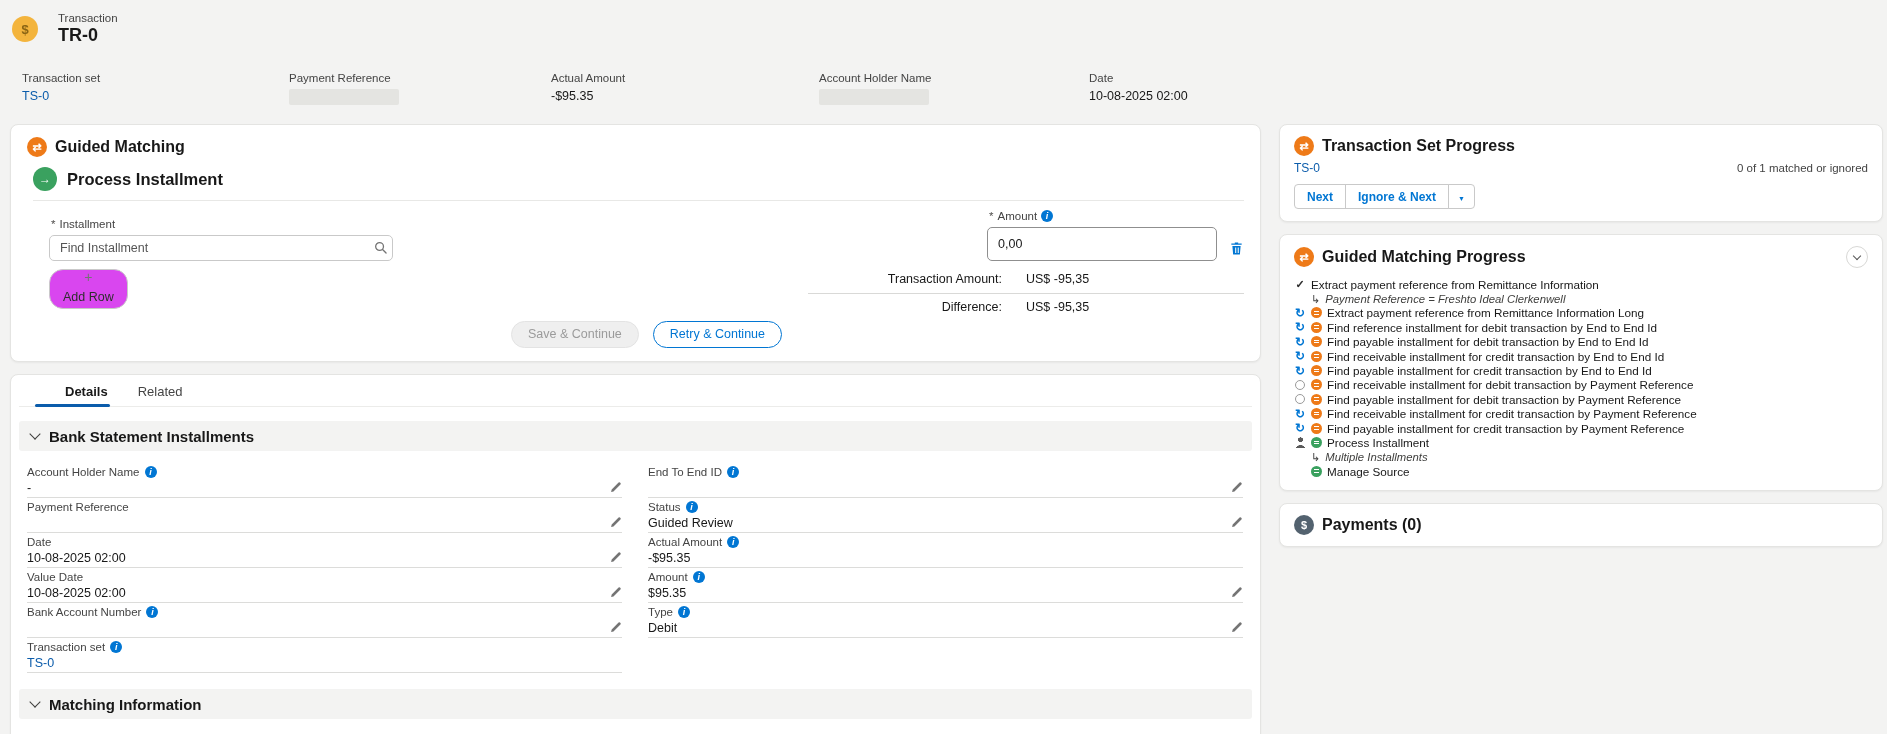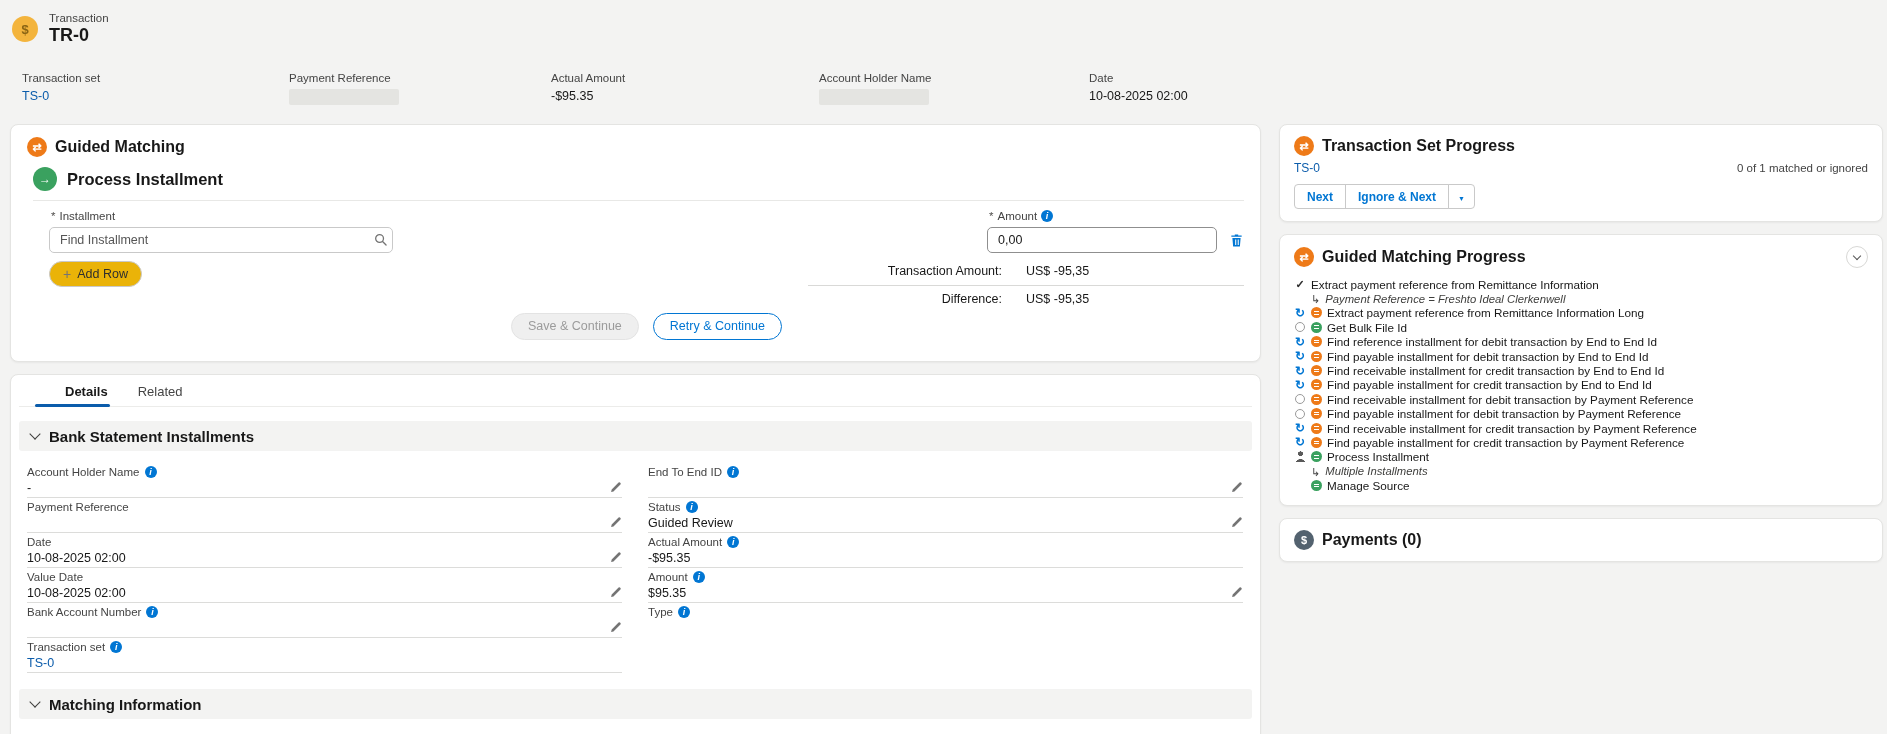--- a/index.html
+++ b/index.html
@@ -1,21 +1,21 @@
 <!DOCTYPE html>
 <html><head>
 <meta charset="utf-8">
 <style>
   *{margin:0;padding:0;box-sizing:border-box;}
   html,body{width:1887px;height:734px;overflow:hidden;}
   body{background:#f3f3f2;font-family:"Liberation Sans",sans-serif;font-size:13px;color:#181818;}
   .page{position:relative;width:1887px;height:734px;overflow:hidden;}
 
   
-  .rec-head{position:absolute;left:12px;top:12px;display:flex;align-items:center;gap:11px;}
+  .rec-head{position:absolute;left:12px;top:12px;display:flex;align-items:center;gap:20px;}
   .avatar{width:26px;height:26px;border-radius:50%;background:#f3b43d;display:flex;align-items:center;justify-content:center;color:#8a6414;font-weight:700;font-size:13px;flex:none;}
   .avatar::before{content:"$";}
   .rec-meta{display:flex;flex-direction:column;gap:1px;}
   .entity-label{font-size:11.5px;color:#444;}
   .rec-title{font-size:18px;font-weight:700;color:#181818;}
 
   .hfields{position:absolute;top:72px;left:0;width:100%;height:46px;}
   .hfield{position:absolute;top:0;display:flex;flex-direction:column;gap:5px;}
   .hfields > div:nth-of-type(1){left:22px;}
   .hfields > div:nth-of-type(2){left:289px;}
@@ -51,24 +51,24 @@
   .gm-form{margin:8px 0 0 22px;}
   .form-row{display:flex;align-items:flex-end;}
   .fgroup{display:flex;flex-direction:column;gap:4px;}
   .flabel{display:flex;align-items:center;gap:4px;font-size:11.5px;color:#444;padding-left:2px;height:14px;}
   .req{color:#514f4d;}
   .lookup-wrap{position:relative;width:344px;}
   .lookup-input{width:100%;height:26px;border:1px solid #c9c9c9;border-radius:5px;padding:0 28px 0 10px;font-size:12.5px;font-family:inherit;color:#181818;background:#fff;}
   .lookup-input::placeholder{color:#555;opacity:1;}
   .search-btn{position:absolute;right:6px;top:6px;background:none;border:none;line-height:0;cursor:pointer;padding:0;}
   .amount-group{margin-left:auto;}
-  .amount-input{width:230px;height:26px;border:1px solid #8f8f8f;border-radius:5px;padding:8px 10px;font-size:12.5px;font-family:inherit;color:#181818;background:#fff;}
+  .amount-input{width:230px;height:26px;border:1px solid #8f8f8f;border-radius:5px;padding:16px 10px;font-size:12.5px;font-family:inherit;color:#181818;background:#fff;}
   .trash-btn{margin-left:12px;margin-bottom:5px;background:none;border:none;line-height:0;cursor:pointer;padding:0;}
   .addrow-totals{display:flex;align-items:flex-start;margin-top:8px;}
-  .addrow-btn{height:26px;padding:0 13px;border:1px solid #c9c9c9;border-radius:14px;background:#eab308;font-size:12.5px;color:#2e2e2e;display:inline-flex;align-items:center;gap:6px;font-family:inherit;cursor:pointer;}
+  .addrow-btn{height:40px;padding:0 13px;border:1px solid #c9c9c9;border-radius:14px;background:#d946ef;font-size:12.5px;color:#2e2e2e;display:inline-flex;align-items:center;gap:6px;font-family:inherit;cursor:pointer;flex-direction:column;}
   .plus{color:#747474;font-size:14px;line-height:1;}
   .plus::before{content:"+";}
   .totals{width:436px;margin-left:auto;font-size:12.5px;}
   .total-row{display:flex;align-items:baseline;padding:2.5px 0;}
   .total-label{flex:1;text-align:right;color:#181818;}
   .total-value{width:242px;padding-left:24px;}
   .tdiv-true{border-top:1px solid #d9d9d7;margin-top:5px;padding-top:6px;}
   .gm-buttons{display:flex;justify-content:center;gap:14px;margin-top:4px;}
   .btn-save{height:27px;padding:0 16px;border-radius:14px;background:#efefef;border:1px solid #e3e3e3;color:#9b9b9b;font-size:12.5px;font-family:inherit;}
   .btn-retry{height:27px;padding:0 16px;border-radius:14px;background:#fff;border:1px solid #0176d3;color:#0176d3;font-size:12.5px;font-family:inherit;cursor:pointer;}
@@ -406,20 +406,28 @@
                     </svg>
                   </button>
                 </div>
               </div>
 
               <div class="field">
                 <div class="field-label-row">
                   <span class="field-label">Type</span>
                   <span class="info-icon"></span>
                 </div>
+                <div class="field-value-row">
+                  <span class="field-value val-text">Debit</span>
+                  <button class="edit-btn">
+                    <svg width="13" height="13" viewBox="0 0 16 16">
+                      <path fill="#747474" d="M11.8 1.9a1.2 1.2 0 0 1 1.7 0l.6.6a1.2 1.2 0 0 1 0 1.7l-8.6 8.6-2.9.7.7-2.9 8.5-8.7z"></path>
+                    </svg>
+                  </button>
+                </div>
               </div>
             </div>
         </div>
 
         <div class="section-bar">
           <span class="chev"></span>
           <span class="section-title">Matching Information</span>
         </div>
         <div class="fields-grid">
           <div class="fields-col">
@@ -484,26 +492,20 @@
               <span class="sub-text">Payment Reference = Freshto Ideal Clerkenwell</span>
             </div>
 
             <div class="step">
               <span class="st st-refresh"></span>
               <span class="badge badge-orange"></span>
 
               <span class="step-label">Extract payment reference from Remittance Information Long</span>
             </div>
 
-            <div class="step">
-              <span class="st st-circle"></span>
-
-              <span class="badge badge-green"></span>
-              <span class="step-label">Get Bulk File Id</span>
-            </div>
 
             <div class="step">
               <span class="st st-refresh"></span>
               <span class="badge badge-orange"></span>
 
               <span class="step-label">Find reference installment for debit transaction by End to End Id</span>
             </div>
 
             <div class="step">
               <span class="st st-refresh"></span>

